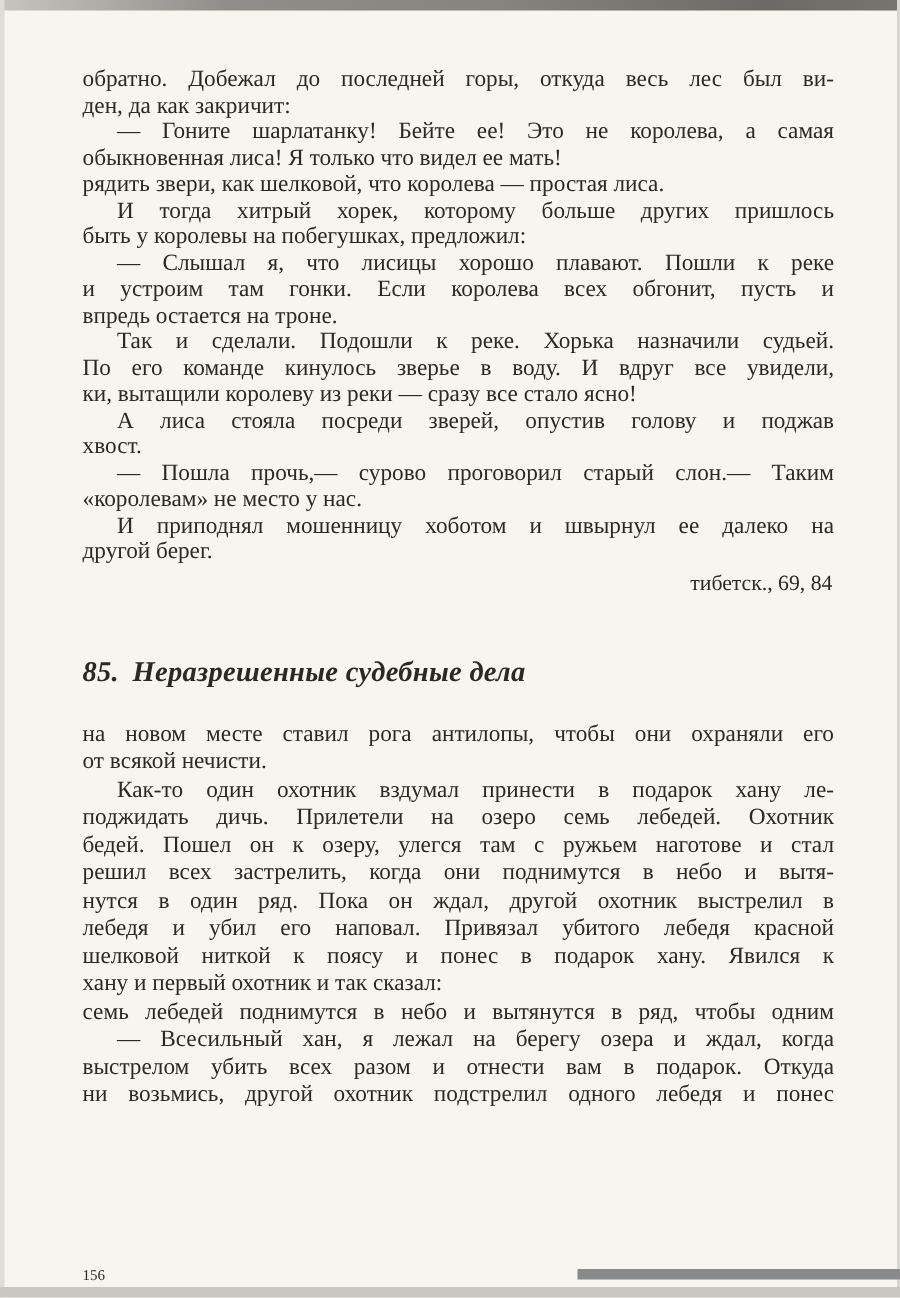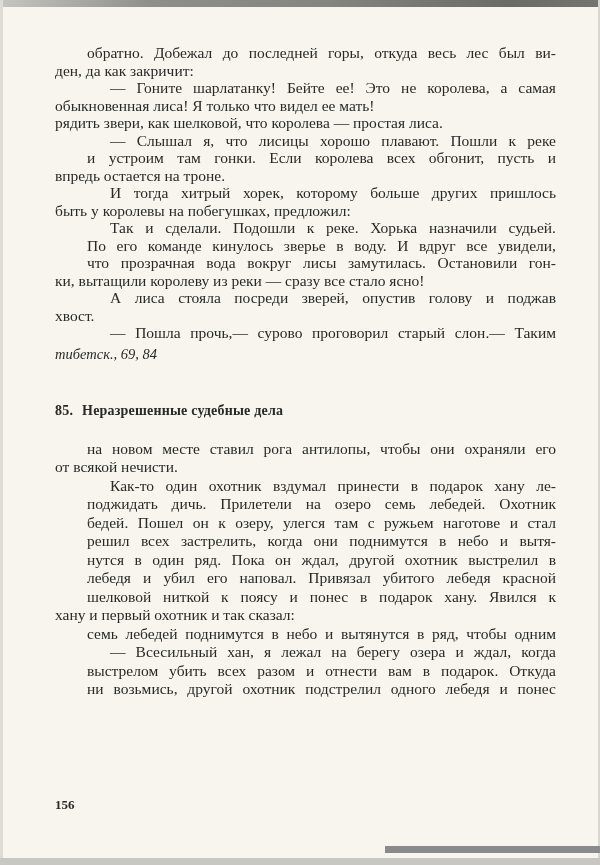--- a/index.html
+++ b/index.html
@@ -48,49 +48,48 @@
 
   .line {
     font-size: 15.5px;
     white-space: nowrap;
   }
   .section-1 .line { line-height: 17.5px; }
   .section-2 .line { line-height: 18.5px; }
   .line.just {
     text-align: justify;
     text-align-last: justify;
-    margin-left: 32px;
   }
   .line.indent { text-indent: 23px; font-family: Liberation Serif, serif; }
 
   .attribution {
     margin-top: 4px;
+    text-align: right;
     font-size: 14.5px;
     line-height: 17px;
     padding-right: 1px;
-    font-style: italic;
   }
 
   .heading {
     margin-top: 40px;
-    font-size: 14px;
+    font-size: 19px;
     font-weight: bold;
     letter-spacing: 0.2px;
+    font-style: italic;
   }
   .heading .num { margin-right: 9px; }
 
   .section-2 { margin-top: 21px; }
 
   .page-number {
     position: absolute;
     left: 55px;
-    top: 796px;
-    font-size: 13px;
+    top: 842px;
+    font-size: 10px;
     line-height: 18px;
-    font-weight: bold;
   }
 </style>
 </head>
 <body>
 
 <div class="page">
 
   <div class="edge-top"></div>
   <div class="edge-left"></div>
   <div class="edge-right"></div>
@@ -105,40 +104,44 @@
           <div class="line">ден, да как закричит:</div>
         </div>
         <div class="paragraph">
           <div class="line indent just">— Гоните шарлатанку! Бейте ее! Это не королева, а самая</div>
           <div class="line">обыкновенная лиса! Я только что видел ее мать!</div>
         </div>
         <div class="paragraph">
           <div class="line">рядить звери, как шелковой, что королева — простая лиса.</div>
         </div>
         <div class="paragraph">
+          <div class="line indent just">И тогда хитрый хорек, которому больше других пришлось</div>
+          <div class="line">быть у королевы на побегушках, предложил:</div>
+        </div>
+        <div class="paragraph">
           <div class="line indent just">— Слышал я, что лисицы хорошо плавают. Пошли к реке</div>
           <div class="line just">и устроим там гонки. Если королева всех обгонит, пусть и</div>
           <div class="line">впредь остается на троне.</div>
         </div>
         <div class="paragraph">
-          <div class="line indent just">И тогда хитрый хорек, которому больше других пришлось</div>
-          <div class="line">быть у королевы на побегушках, предложил:</div>
-        </div>
-        <div class="paragraph">
           <div class="line indent just">Так и сделали. Подошли к реке. Хорька назначили судьей.</div>
           <div class="line just">По его команде кинулось зверье в воду. И вдруг все увидели,</div>
-          <div class="line just">что прозрачная вода вокруг лисы замутилась. Остановили гон-</div>
           <div class="line">ки, вытащили королеву из реки — сразу все стало ясно!</div>
         </div>
         <div class="paragraph">
           <div class="line indent just">А лиса стояла посреди зверей, опустив голову и поджав</div>
           <div class="line">хвост.</div>
         </div>
         <div class="paragraph">
           <div class="line indent just">— Пошла прочь,— сурово проговорил старый слон.— Таким</div>
+          <div class="line">«королевам» не место у нас.</div>
+        </div>
+        <div class="paragraph">
+          <div class="line indent just">И приподнял мошенницу хоботом и швырнул ее далеко на</div>
+          <div class="line">другой берег.</div>
         </div>
       </div>
 
     <div class="attribution">тибетск., 69, 84</div>
 
     <h2 class="heading">
       <span class="num">85.</span><span>Неразрешенные судебные дела</span>
     </h2>
 
     <div class="body section-2">

